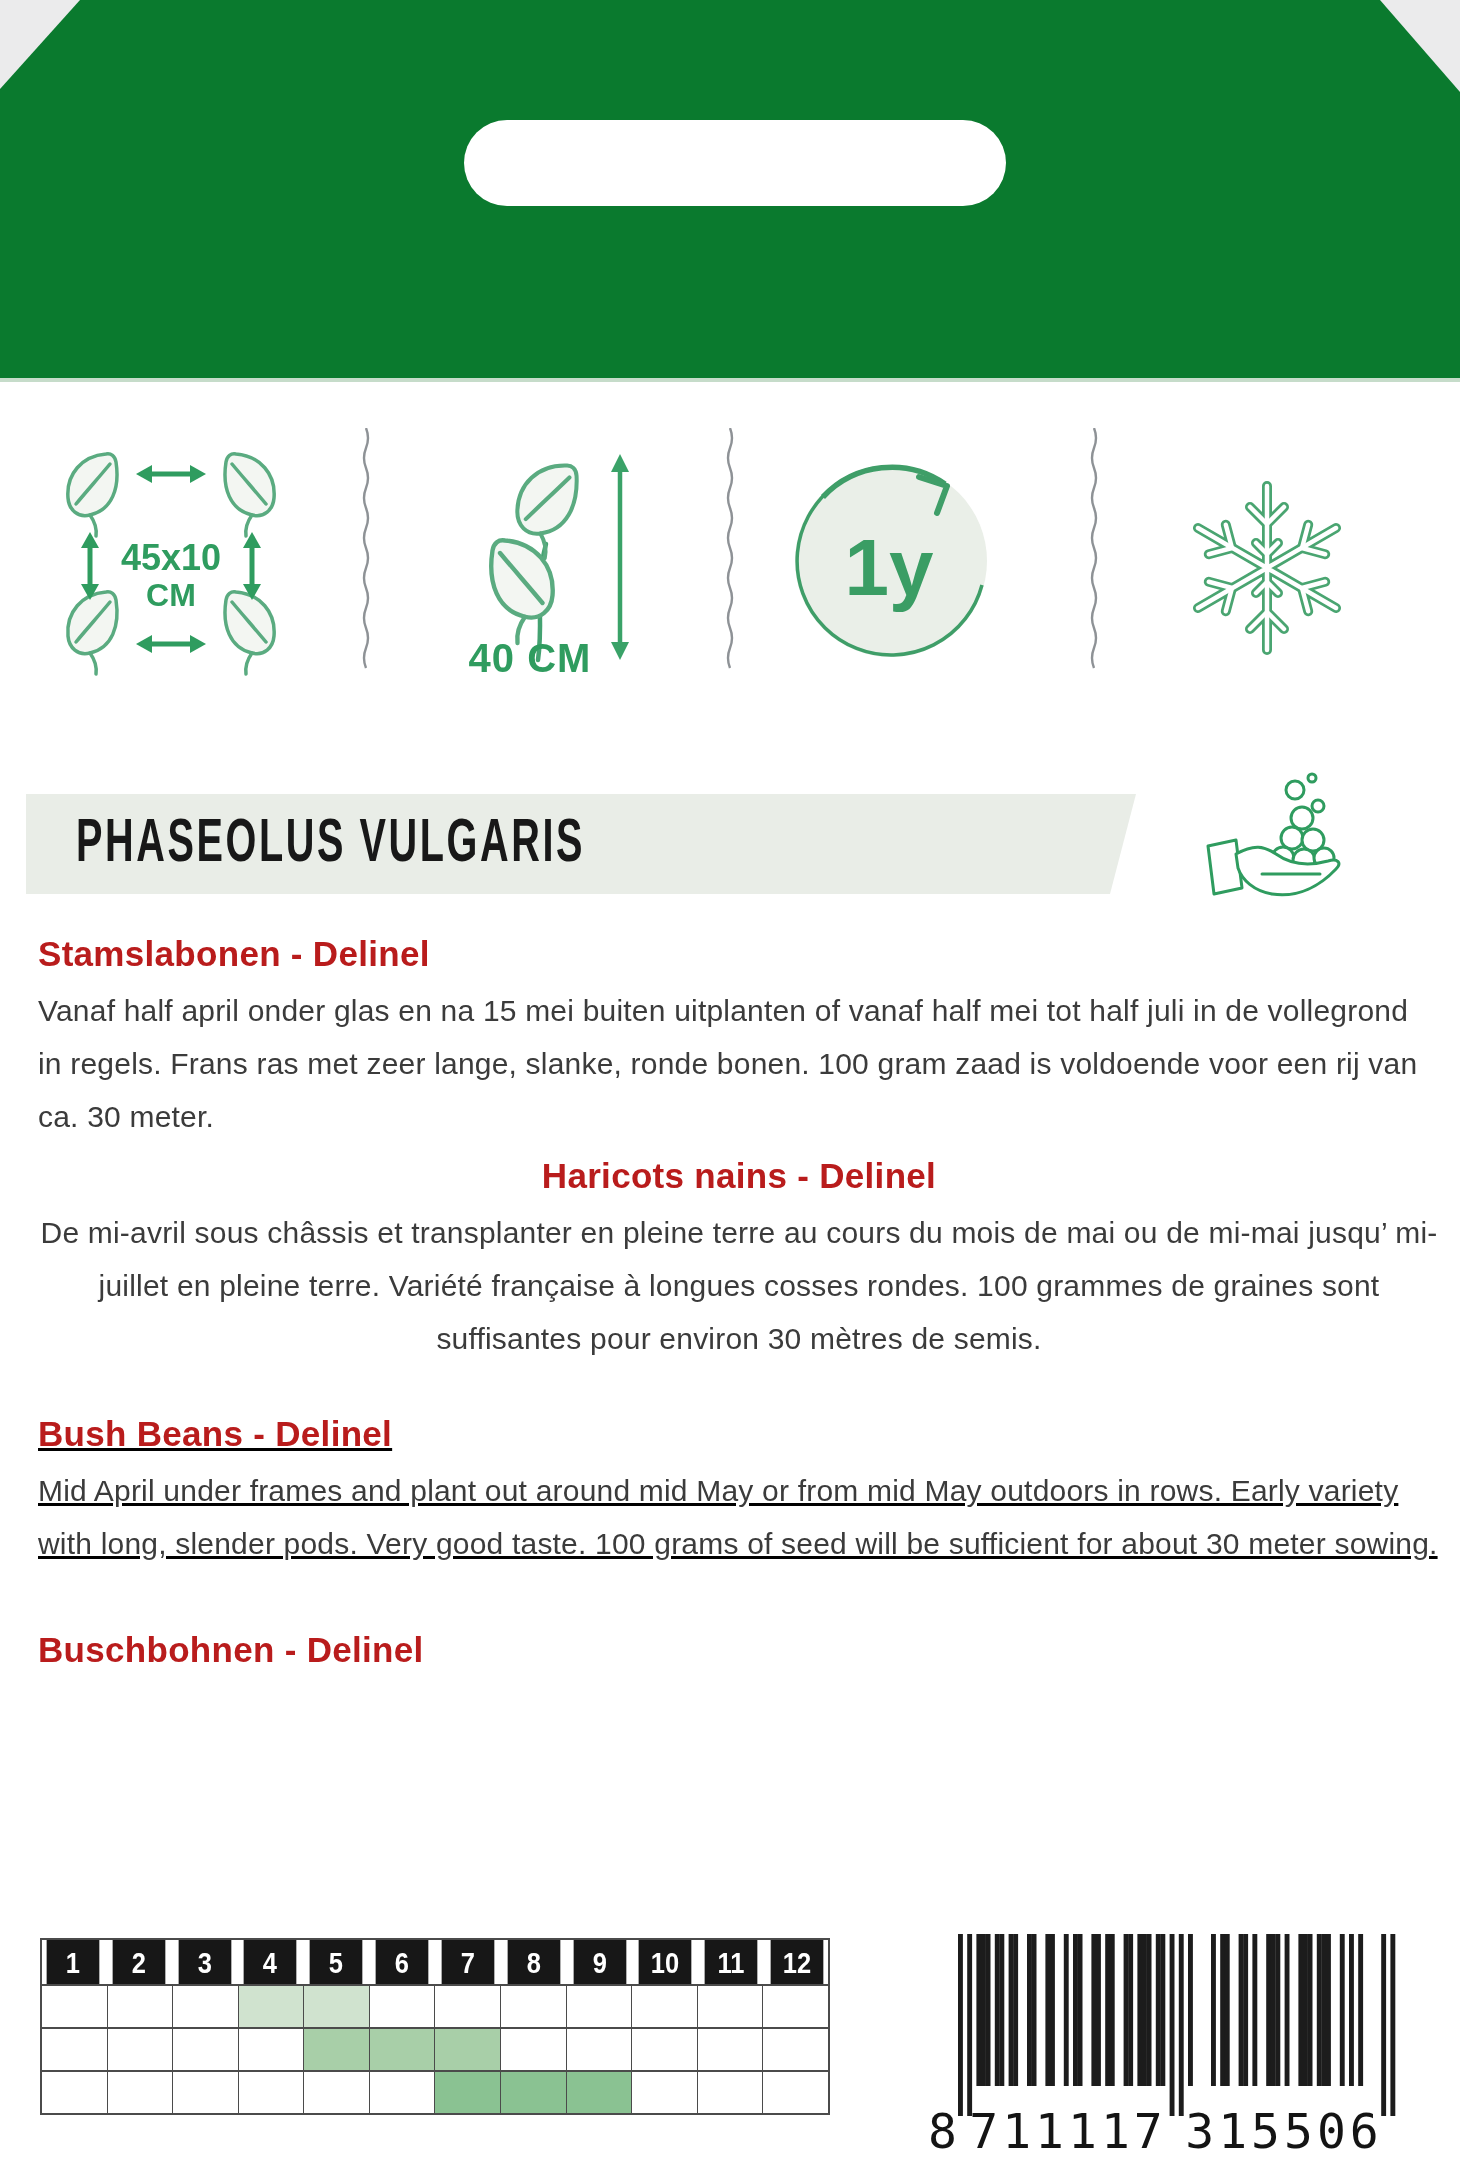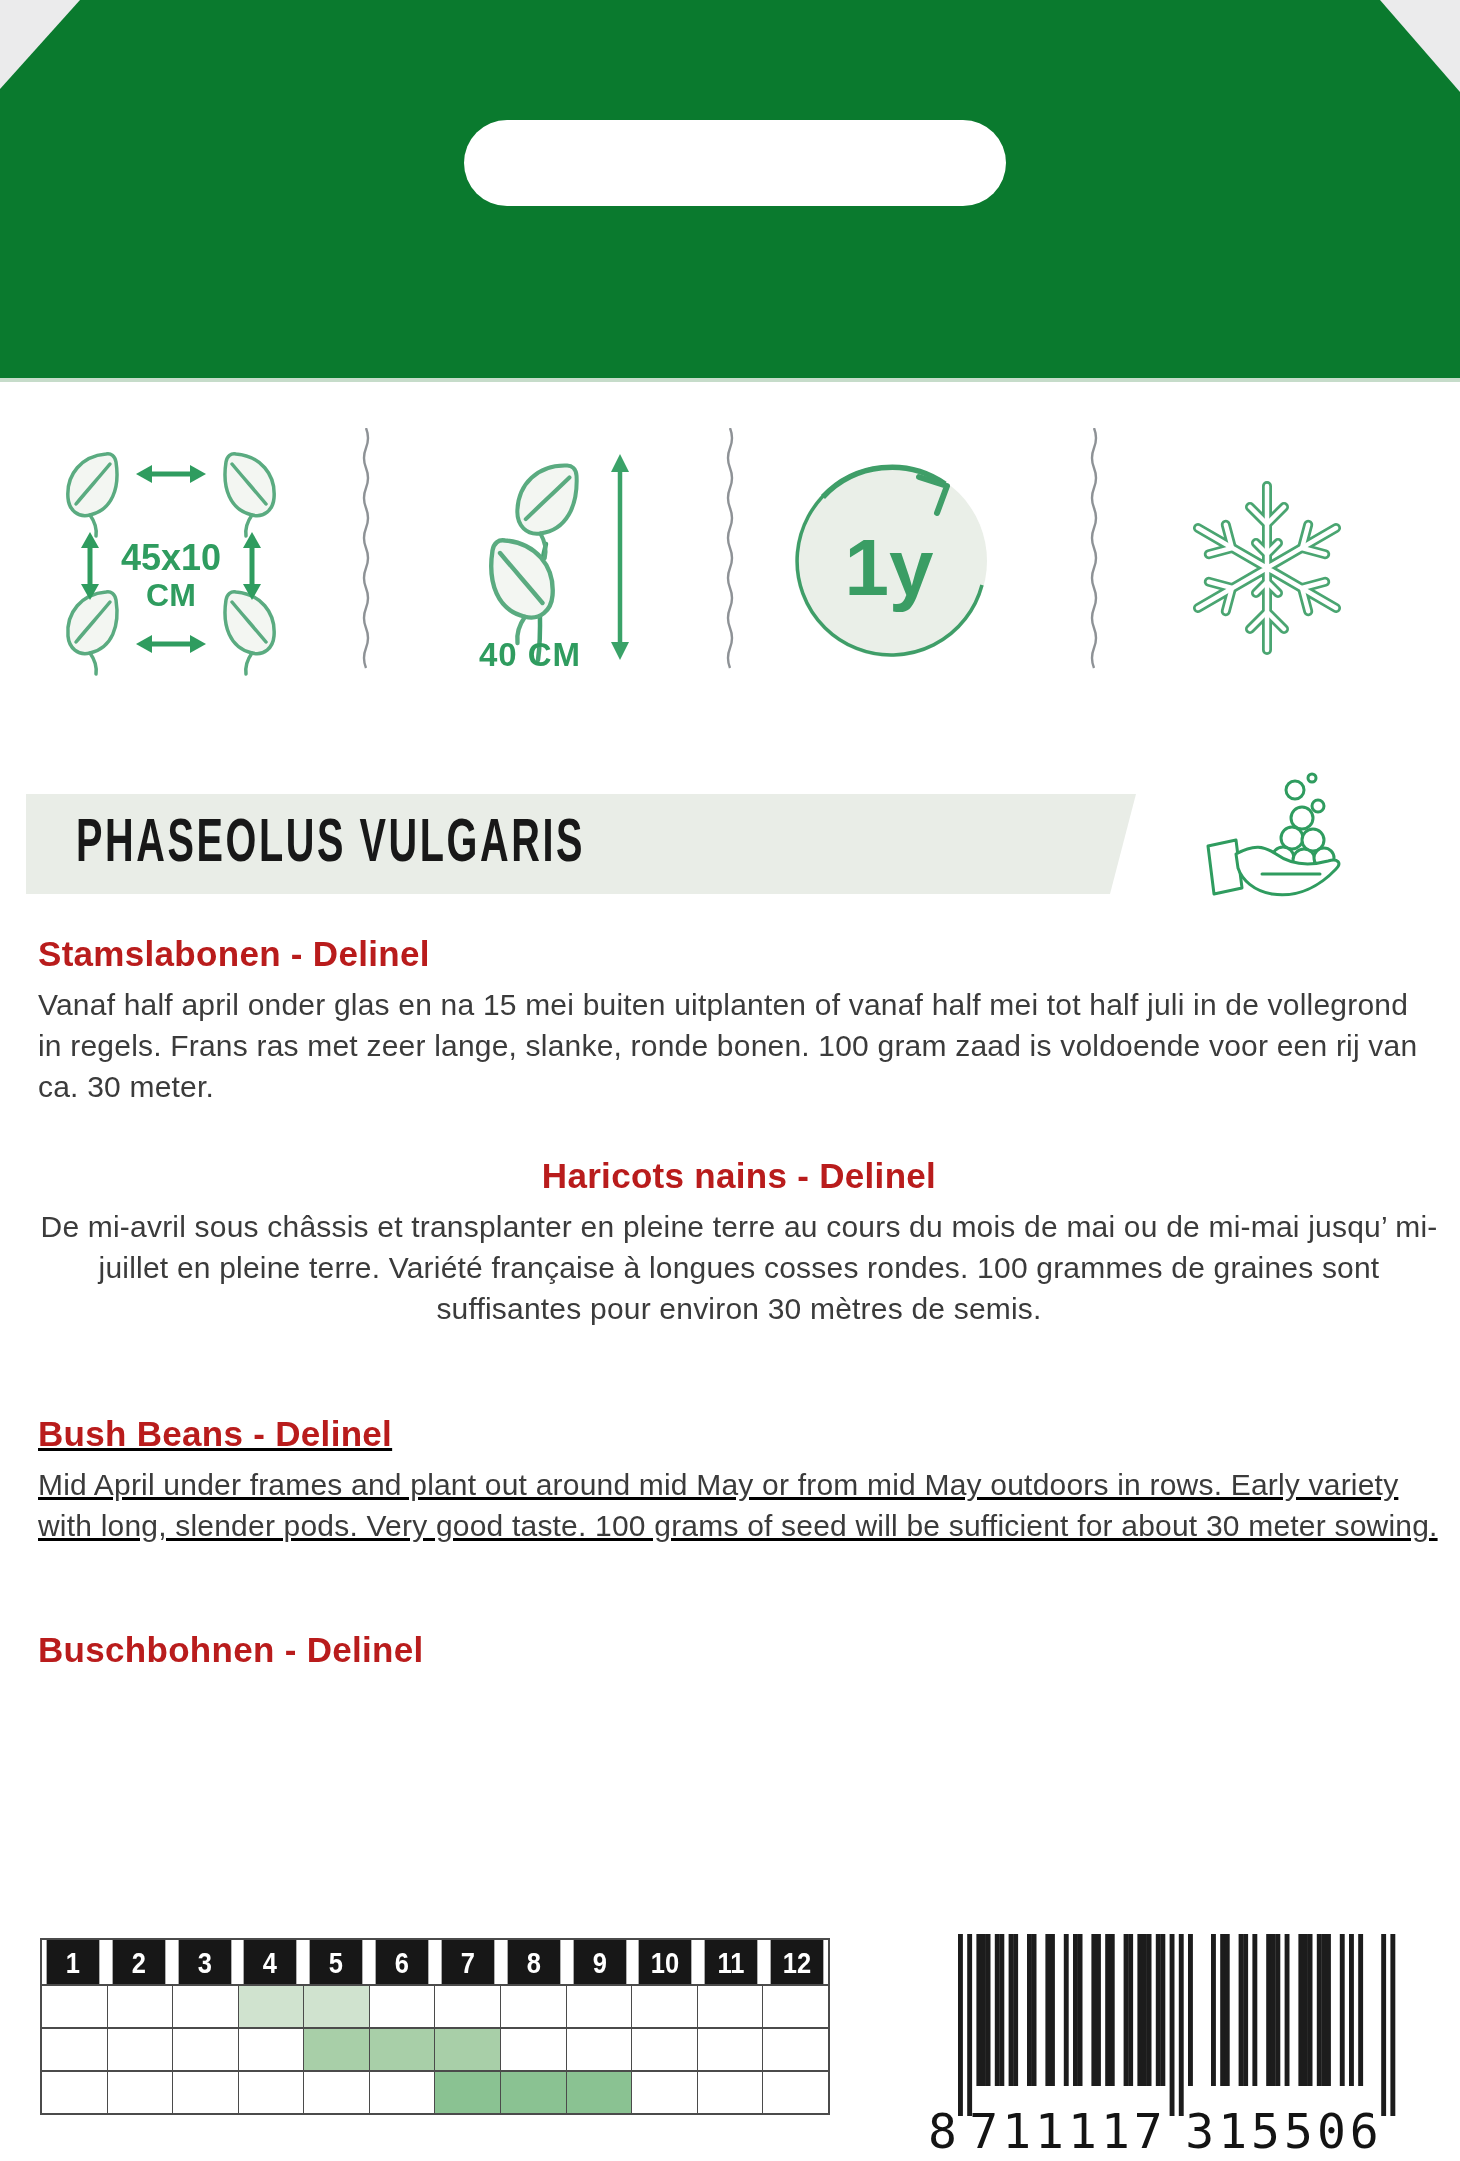--- a/index.html
+++ b/index.html
@@ -15,37 +15,37 @@
   .header-edge{position:absolute;left:0;top:378px;width:1460px;height:4px;background:#c6dcca;}
   .corner{position:absolute;top:0;background:#ebebec;}
   .corner-tl{left:0;width:80px;height:89px;clip-path:polygon(0 0,100% 0,0 100%);}
   .corner-tr{right:0;width:80px;height:92px;clip-path:polygon(0 0,100% 0,100% 100%);}
   .handle{position:absolute;left:464px;top:120px;width:542px;height:86px;background:#ffffff;border-radius:44px;}
   
   .divider{position:absolute;top:428px;width:12px;height:248px;}
   .icon-svg{position:absolute;}
   .icon-caption{
     position:absolute;color:#2f9c5f;font-weight:bold;text-align:center;
-    font-size:33px;letter-spacing:1px;
+    font-size:40px;letter-spacing:1px;
   }
   
   .banner{
     position:absolute;left:26px;top:794px;width:1150px;height:100px;background:#e9ede7;
     clip-path:polygon(0 0,1110px 0,1084px 100%,0 100%);
   }
   .banner-title{
     position:absolute;left:50px;top:0;height:88px;line-height:92px;white-space:nowrap;
     font-size:62px;font-weight:bold;color:#181818;letter-spacing:4px;
     transform:scaleX(.64);transform-origin:left center;
   }
   
   .sections{position:absolute;left:38px;top:0;width:1402px;}
   .section{position:absolute;left:0;width:100%;}
   .section h2{margin:0 0 10px 0;font-size:35px;font-weight:bold;color:#b91c1c;letter-spacing:.3px;}
-  .section p{margin:0;font-size:30px;line-height:41px;color:#3b3b3b;letter-spacing:.2px;}
+  .section p{margin:0;font-size:30px;line-height:53px;color:#3b3b3b;letter-spacing:.2px;}
   .sec-0{top:934px;} .sec-1{top:1156px;text-align:center;} .sec-2{top:1414px;text-decoration:underline;} .sec-3{top:1630px;}
   
   .calendar{position:absolute;left:40px;top:1938px;width:786px;border:2px solid #4b4b4b;background:#fff;}
   .cal-head{display:flex;height:44px;background:#ffffff;}
   .cal-month{
     flex:1;margin:0 2px;background:#171717;color:#ffffff;font-weight:bold;font-size:30px;
     text-align:center;line-height:45px;transform:scaleX(.85);
   }
   .cal-month:first-child{margin-left:0;} .cal-month:last-child{margin-right:0;}
   .cal-row{display:flex;height:41px;border-top:2px solid #4b4b4b;}

